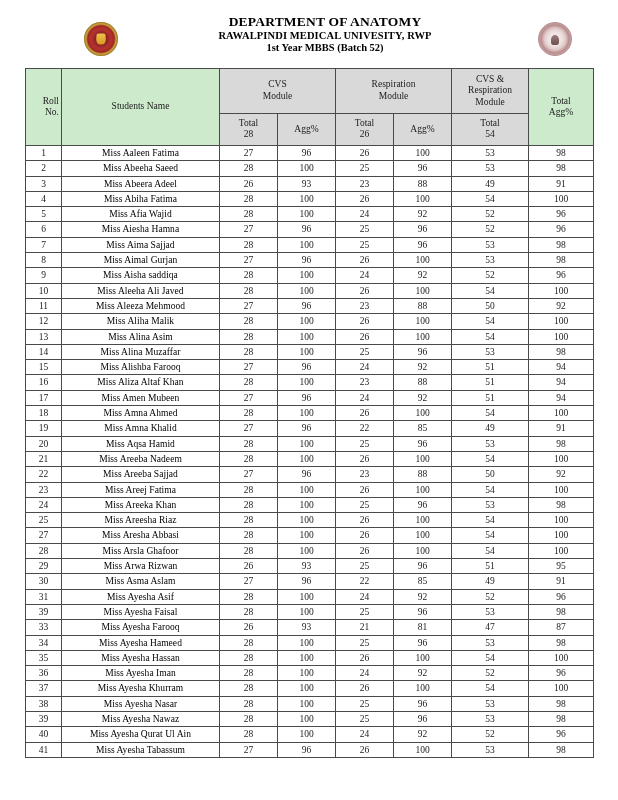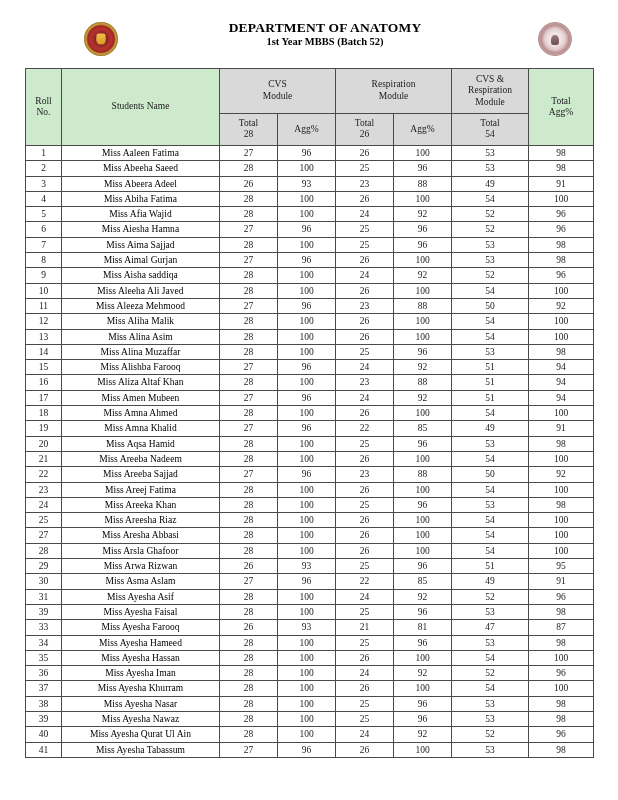--- a/index.html
+++ b/index.html
@@ -18,21 +18,21 @@
   .page {
     position: relative;
     width: 618px;
     height: 800px;
     background: #ffffff;
   }
 
   
   .header {
     position: relative;
-    padding-top: 20px;
+    padding-top: 14px;
     height: 66px;
     box-sizing: border-box;
     margin-left: 32px;
   }
   .title-block {
     text-align: center;
     line-height: 1.18;
   }
   .title-1 {
     font-size: 13.5px;
@@ -124,21 +124,21 @@
   thead th {
     background: #cdeacd;
     font-weight: normal;
     font-size: 9.5px;
     line-height: 1.2;
     color: #1c1c1c;
   }
   thead th.gray {
     background: #d9d9d9;
   }
-  thead th.h-roll   { height: 76px; }
+  thead th.h-roll   { height: 76px; text-align: right; }
   .hdr-pad { padding: 3px 2px; }
 
   tbody td {
     height: 14.3px;
     line-height: 14.3px;
   }
   td.c-roll {
     font-size: 6.6px;
     color: #1a1a1a;
   }
@@ -168,20 +168,21 @@
 <body>
 
 <div class="page">
 
   <div class="header">
     <div class="seal seal-left"></div>
     <div class="seal seal-right"></div>
 
     <div class="title-block">
       <div class="title-1">DEPARTMENT OF ANATOMY</div>
+      <div class="title-2">RAWALPINDI MEDICAL UNIVESITY, RWP</div>
       <div class="title-4">1st Year MBBS (Batch 52)</div>
     </div>
   </div>
 
   <div class="table-wrap">
     <table class="grid">
       <colgroup>
         <col class="w-roll">
           <col class="w-name">
           <col class="w-ct">

